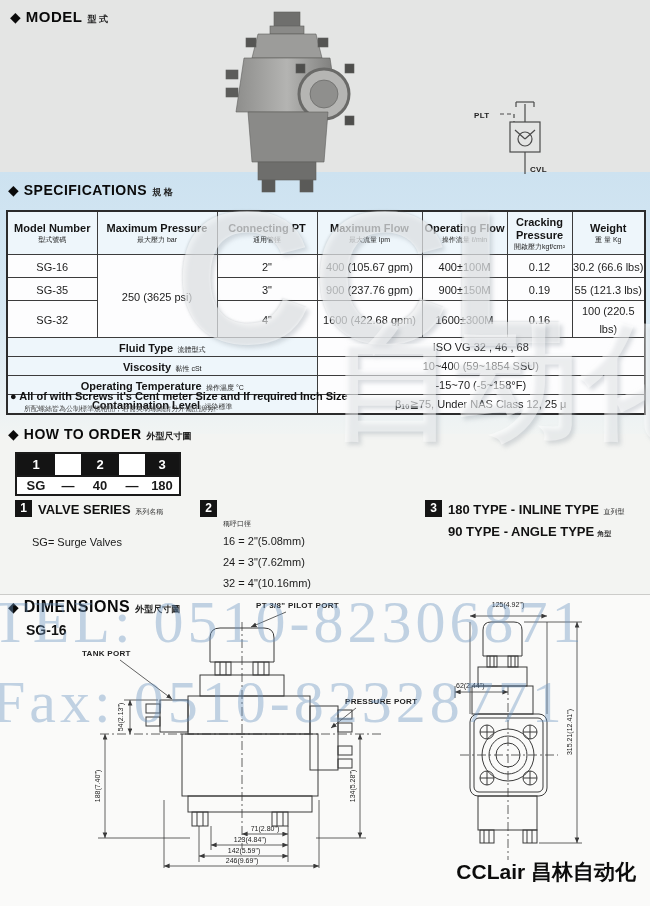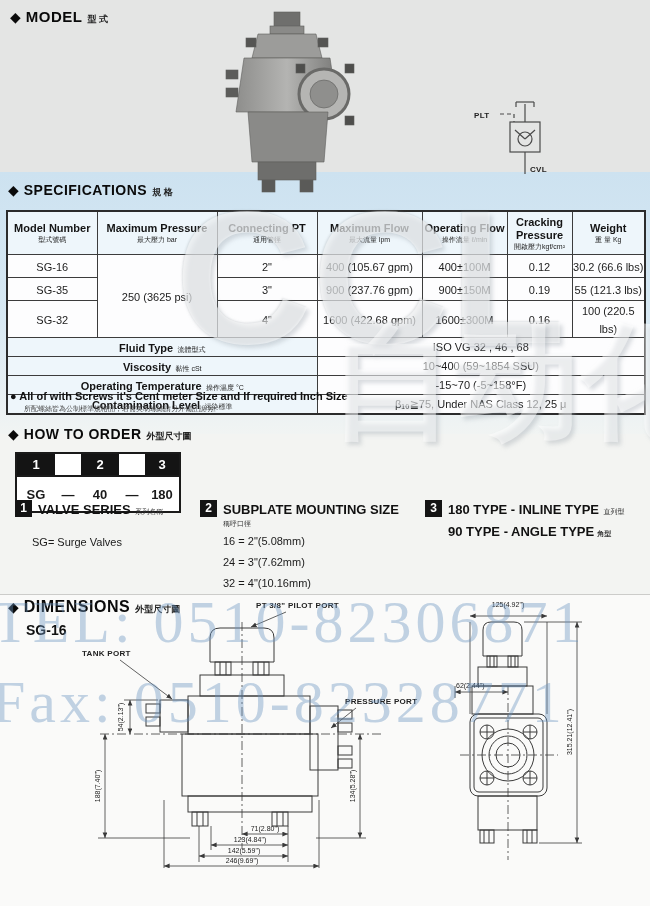--- a/index.html
+++ b/index.html
@@ -32,21 +32,21 @@
 
   .note-en{position:absolute;left:10px;top:390px;font-size:11px;font-weight:bold;z-index:4;}
   .note-cn{position:absolute;left:24px;top:404px;font-size:7px;color:#444;z-index:4;}
 
   
   #order-box{position:absolute;left:15px;top:452px;width:162px;border:2px solid #1a1a1a;z-index:4;background:#fff;}
   .code-top{display:flex;height:21px;border-bottom:2px solid #1a1a1a;}
   .code-top .seg{height:21px;display:flex;align-items:center;justify-content:center;}
   .seg-b{background:#141414;color:#fff;font-weight:bold;font-size:13px;}
   .seg-w{background:#fff;}
-  .code-bot{display:flex;height:34px;}
+  .code-bot{display:flex;height:17px;}
   .code-bot .seg{display:flex;align-items:center;justify-content:center;font-weight:bold;font-size:13px;color:#1a1a1a;}
   .w38{width:38px;}.w26{width:26px;}.w34{width:34px;}
 
   .item{position:absolute;display:flex;gap:6px;align-items:flex-start;z-index:4;}
   .num-badge{width:17px;height:17px;background:#141414;color:#fff;font-weight:bold;
              font-size:12px;text-align:center;line-height:17px;flex:0 0 17px;}
   .it-en{font-size:13px;font-weight:bold;color:#111;}
   .it-cn{font-size:7px;color:#333;}
   .plain{position:absolute;font-size:11px;color:#1a1a1a;z-index:4;}
   .small-cn{position:absolute;font-size:7px;color:#333;z-index:4;}
@@ -253,21 +253,20 @@
   </div>
 
   <div class="item" style="left:15px;top:500px">
     <span class="num-badge">1</span>
     <span><span class="it-en">VALVE SERIES</span> <span class="it-cn">系列名稱</span></span>
   </div>
   <div class="plain" style="left:32px;top:536px">SG= Surge  Valves</div>
 
   <div class="item" style="left:200px;top:500px">
     <span class="num-badge">2</span>
-    <span><span class="it-en">SUBPLATE MOUNTING SIZE</span></span>
   </div>
   <div class="small-cn" style="left:223px;top:519px">稱呼口徑</div>
   <div class="plain" style="left:223px;top:535px">16 = 2"(5.08mm)</div>
   <div class="plain" style="left:223px;top:556px">24 = 3"(7.62mm)</div>
   <div class="plain" style="left:223px;top:577px">32 = 4"(10.16mm)</div>
 
   <div class="item" style="left:425px;top:500px">
     <span class="num-badge">3</span>
     <span><span class="it-en">180 TYPE - INLINE TYPE</span> <span class="it-cn">直列型</span></span>
   </div>
@@ -405,14 +404,15 @@
     <text x="78" y="15" text-anchor="middle" class="dimtxt">125(4.92")</text>
     <text x="26" y="96" class="dimtxt">62(2.44")</text>
     <text transform="rotate(-90 142 140)" x="142" y="140" text-anchor="middle" class="dimtxt">315.21(12.41")</text>
   </svg>
 
   <div class="wm wm-big1">CCL</div>
   <div class="wm wm-big2">自动化</div>
   <div class="wm wm-tel">TEL: 0510-82306871</div>
   <div class="wm wm-fax">Fax: 0510-82328771</div>
 
+  <div class="brand">CCLair 昌林自动化</div>
 
 </div>
 
 </body></html>

